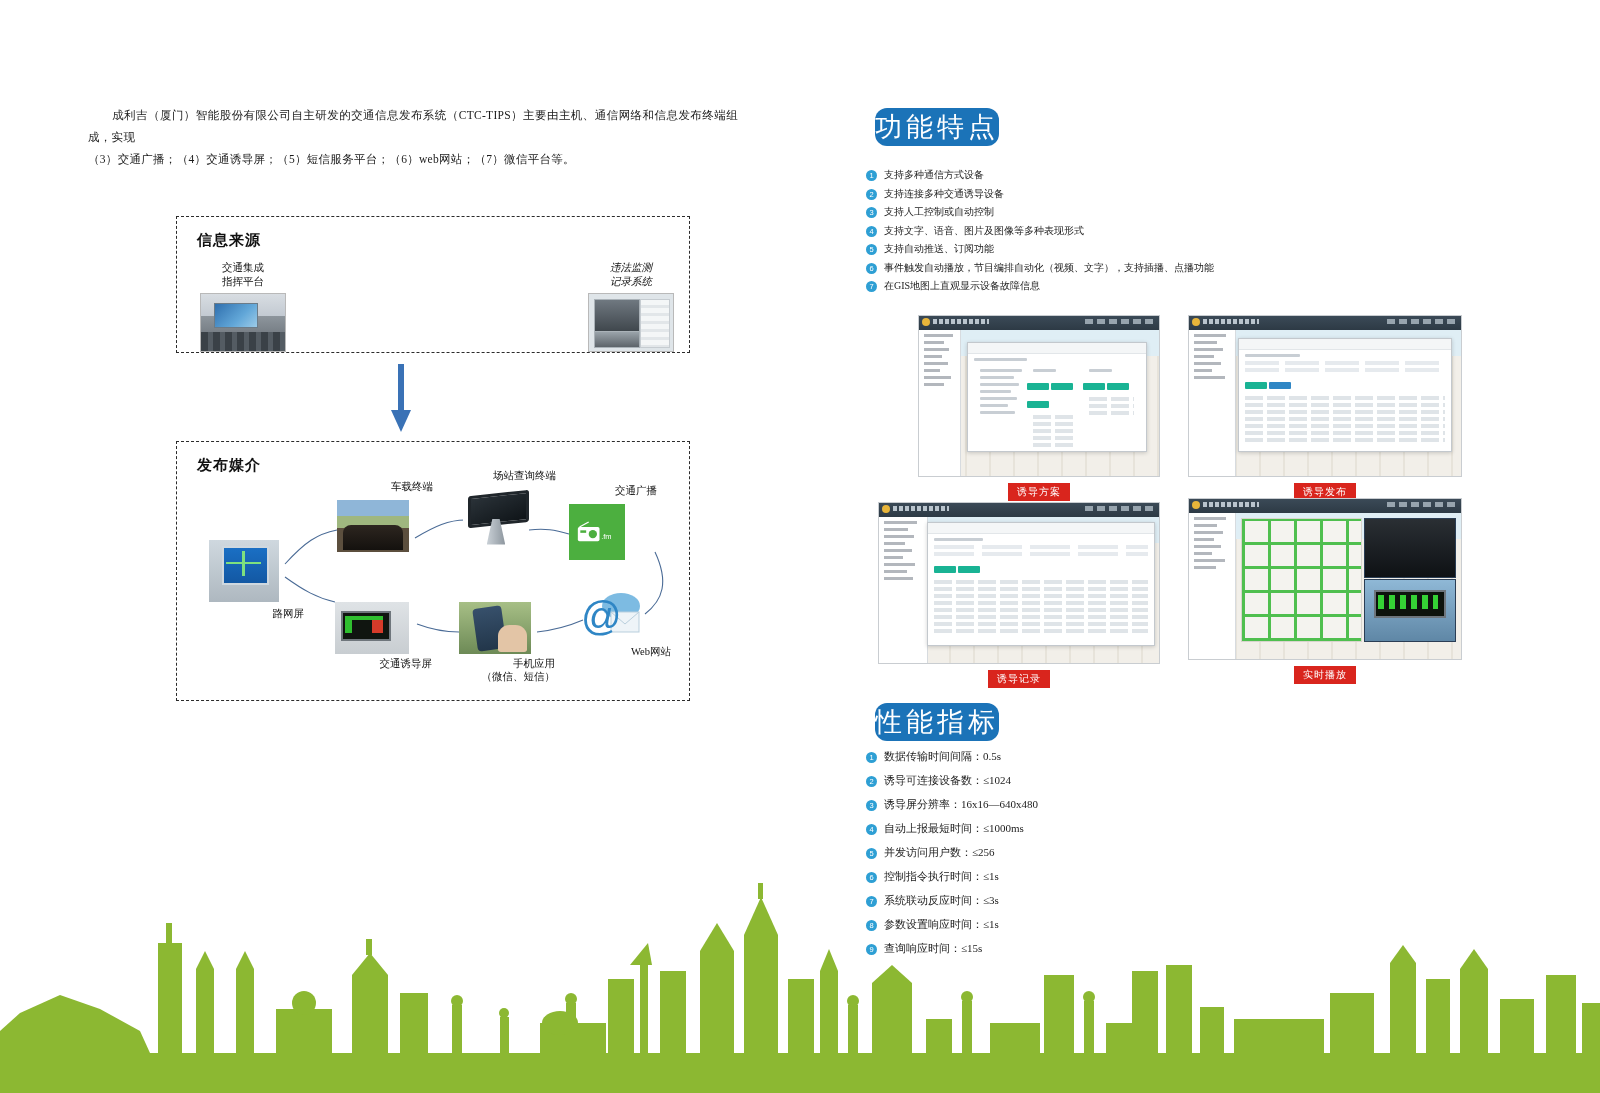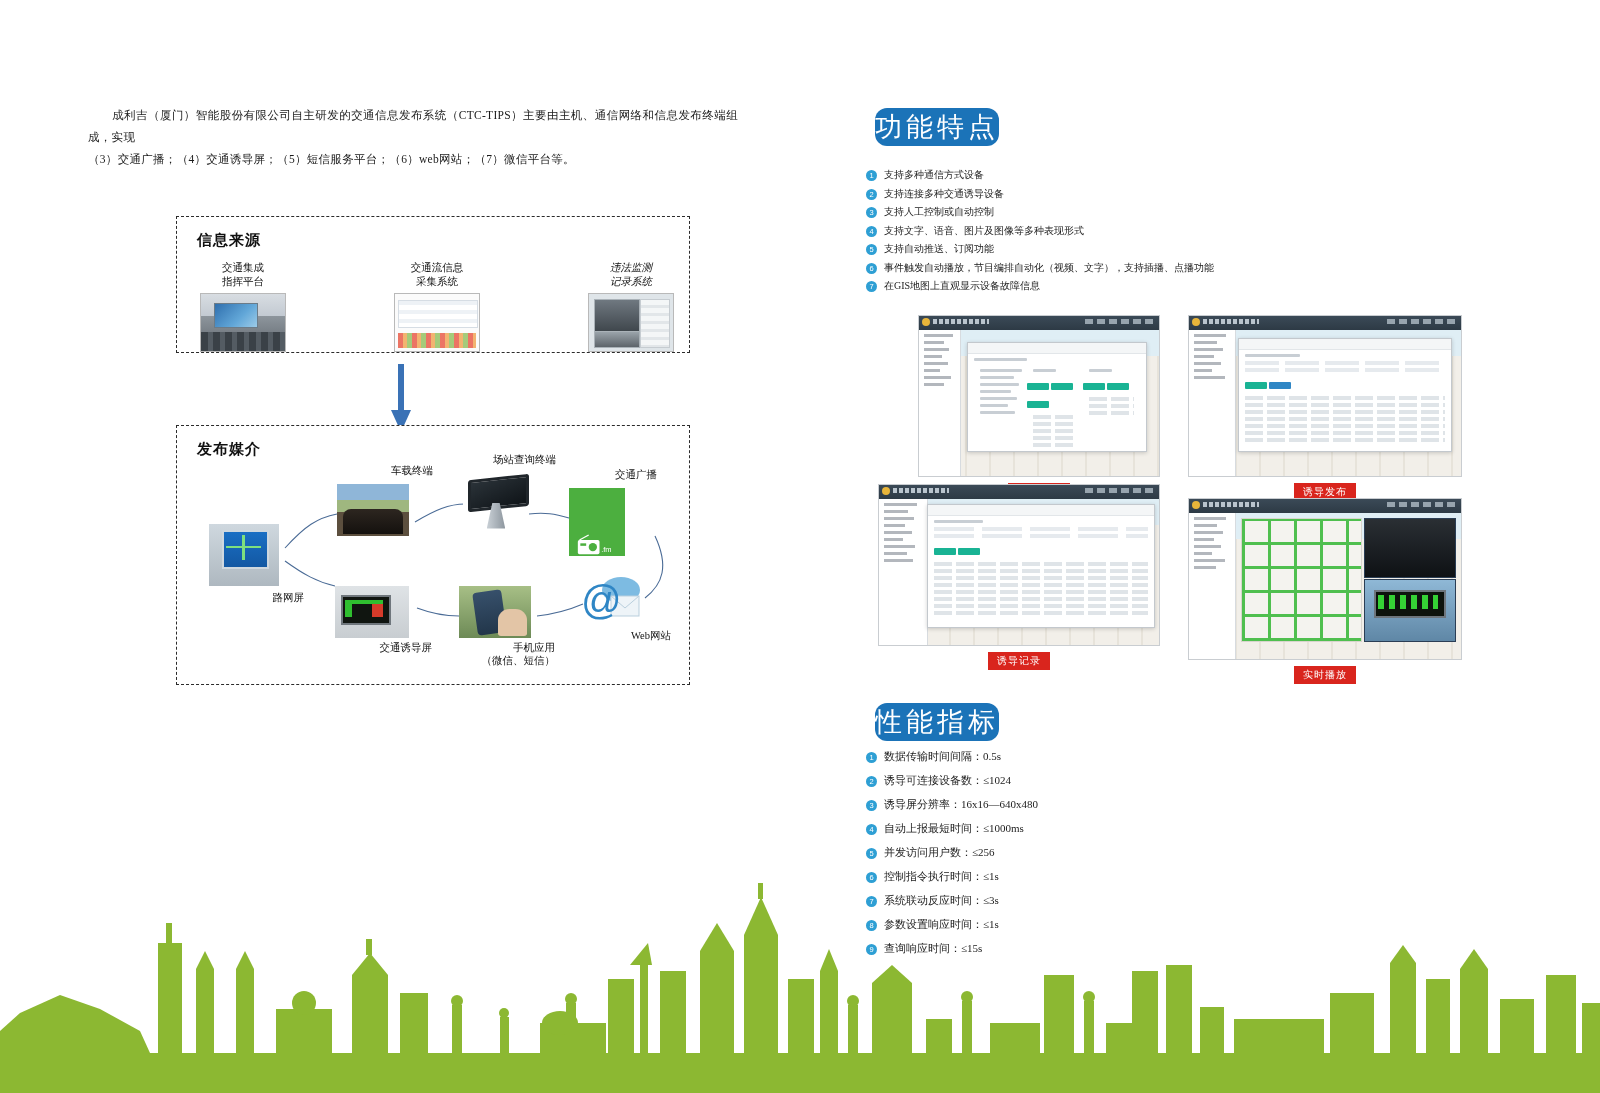--- a/index.html
+++ b/index.html
@@ -17,21 +17,21 @@
     font-size:11.5px;line-height:22px;color:#1a1a1a;
     text-align:justify;letter-spacing:.3px;
   }
   .intro p{margin:0;}
   .intro .ind{display:inline-block;width:24px;}
 
   .dashbox{
     position:absolute;border:1.4px dashed #2b2b2b;background:#fff;margin-left:33px;
   }
   #box-source{left:143px;top:216px;width:512px;height:135px;}
-  #box-media{left:143px;top:425px;width:512px;height:258px;text-decoration:underline;}
+  #box-media{left:143px;top:441px;width:512px;height:258px;text-decoration:underline;}
   .boxtitle{
     position:absolute;left:20px;top:14px;
     font-family:"Liberation Sans","DejaVu Sans",sans-serif;
     font-weight:bold;font-size:15px;color:#111;letter-spacing:1px;
   }
 
   
   .src-item{position:absolute;top:44px;width:88px;text-align:center;}
   .src-label{
     font-size:10.5px;line-height:14px;color:#111;
@@ -220,27 +220,20 @@
 
     <div class="src-item" style="left:22px;">
       <div class="src-label">
         <span>交通集成</span><br>
         <span>指挥平台</span>
       </div>
       <div class="src-thumb t-room"></div>
     </div>
 
 
-    <div class="src-item" style="left:216px;">
-      <div class="src-label">
-        <span>交通流信息</span><br>
-        <span>采集系统</span>
-      </div>
-      <div class="src-thumb t-flow"></div>
-    </div>
 
 
     <div class="src-item" style="left:410px;font-style:italic;">
       <div class="src-label">
         <span>违法监测</span><br>
         <span>记录系统</span>
       </div>
       <div class="src-thumb t-vio"><i></i></div>
     </div>
   </div>
@@ -267,21 +260,21 @@
 
     <div class="m-img img-road" style="left:32px;top:98px;width:70px;height:62px;"></div>
     <div class="m-label" style="left:7px;top:165px;">路网屏</div>
 
     <div class="m-img img-car" style="left:160px;top:58px;width:72px;height:52px;"></div>
     <div class="m-label" style="left:136px;top:38px;">车载终端</div>
 
     <div class="m-img img-kiosk" style="left:286px;top:48px;width:66px;height:58px;"></div>
     <div class="m-label" style="left:259px;top:27px;">场站查询终端</div>
 
-    <div class="m-img img-radio" style="left:392px;top:62px;width:56px;height:68px;align-items:flex-end;">
+    <div class="m-img img-radio" style="left:392px;top:62px;width:56px;height:56px;">
       <svg width="40" height="22" viewBox="0 0 48 26">
         <rect x="1" y="7" width="26" height="17" rx="2" fill="#fff"></rect>
         <circle cx="19" cy="15.5" r="5" fill="#4caf3f"></circle>
         <rect x="4" y="11" width="7" height="3" fill="#4caf3f"></rect>
         <path d="M3 7 L14 1" stroke="#fff" stroke-width="1.6" fill="none"></path>
         <text x="29" y="22" font-size="9" fill="#fff" font-family="Liberation Sans,sans-serif">.fm</text>
       </svg>
     </div>
     <div class="m-label" style="left:360px;top:42px;">交通广播</div>
 
@@ -417,21 +410,21 @@
           <div class="ui-rowline"></div>
         <div class="ui-rowline"></div>
           <div class="ui-rowline"></div>
           <div class="ui-rowline"></div>
         <div class="ui-rowline"></div>
       </div>
     </div>
     <div class="shot-cap">诱导发布</div>
   </div>
 
-  <div class="shotcard" style="left:878px;top:484px;">
+  <div class="shotcard" style="left:878px;top:502px;">
     <div class="shot" style="width:280px;height:160px;">
       <div class="ui-topbar">
           <span class="logo"></span>
           <span class="tt"></span>
           <span class="rr"></span>
         </div>
       <div class="ui-map"></div>
       <div class="ui-tree">
           <b style="width:70%"></b>
           <b style="width:50%"></b>

